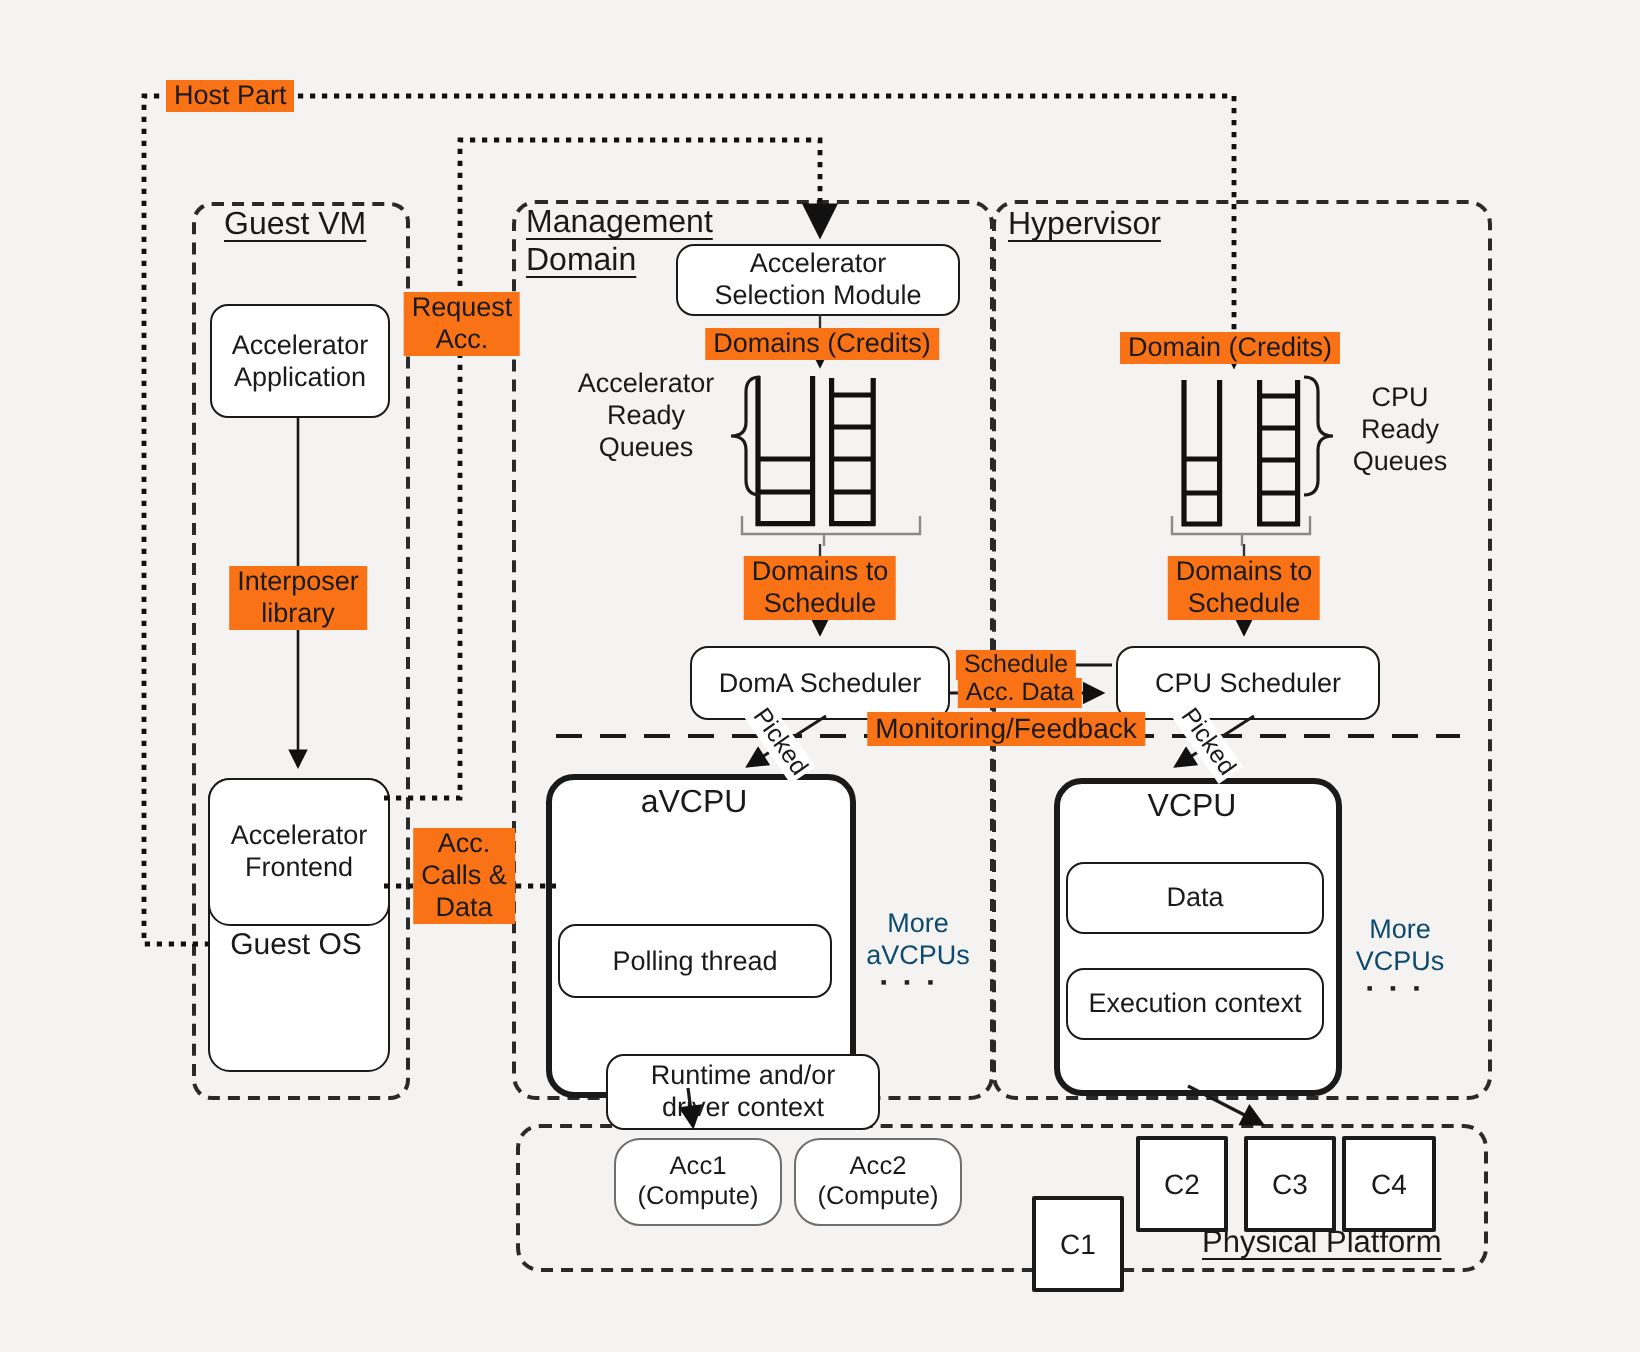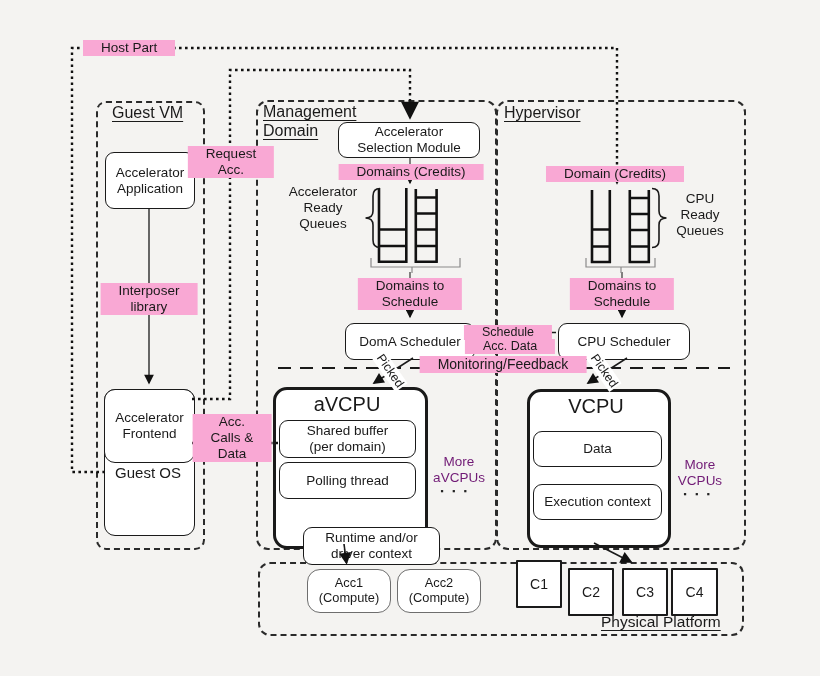--- a/index.html
+++ b/index.html
@@ -16,27 +16,27 @@
     white-space:pre-line;font-size:13.5px;line-height:1.16;z-index:3;
   }
   .thick{border-width:3px;border-radius:14px;}
   .sq{border-radius:13px;}
   .grayb{border-color:#6e6e6e;border-width:1.4px;}
   .coreb{border-width:2.2px;border-radius:1px;font-size:14px;}
   .lbl{
     position:absolute;text-align:center;white-space:pre-line;
     font-size:13.5px;line-height:1.18;z-index:8;
   }
-  .bg{background:#f9a8d4;padding:0 18px;}
+  .bg{background:#f97316;padding:0 4px;}
   .title{font-size:16px;text-decoration:underline;text-underline-offset:3px;text-align:left;}
   .small{font-size:12.5px;}
-  .gray{color:#701a75;}
+  .gray{color:#0c4a6e;}
   .picked{transform:translate(-50%,-50%) rotate(55deg);font-size:12.5px;background:#fff;padding:0 1px;z-index:8;}
   .dots{font-size:9px;letter-spacing:3px;color:#222;font-weight:bold;z-index:8;}
-  .boxtitle{position:absolute;font-size:20px;z-index:8;}
+  .boxtitle{position:absolute;font-size:16px;z-index:8;}
 </style>
 </head>
 <body>
 
 <div class="stage">
 
   <div class="region" style="left:96px;top:101px;width:105px;height:445px;border-radius:10px;"></div>
   <div class="region" style="left:256px;top:100px;width:237px;height:446px;"></div>
   <div class="region" style="left:496px;top:100px;width:246px;height:446px;"></div>
   <div class="region" style="left:258px;top:562px;width:482px;height:70px;"></div>
@@ -114,22 +114,20 @@
 
   <div class="lbl bg" style="left:410px;top:278px;transform:translateX(-50%);">Domains to
 Schedule</div>
 
   <div class="box" style="left:345px;top:323px;width:128px;height:35px;">DomA Scheduler</div>
 
   <div class="lbl picked" style="left:390px;top:371px;">Picked</div>
 
   <div class="box thick" style="left:273px;top:387px;width:149px;height:156px;"></div>
   <div class="boxtitle" style="left:347px;top:393px;transform:translateX(-50%);">aVCPU</div>
-  <div class="box" style="left:279px;top:420px;width:135px;height:36px;">Shared buffer
-(per domain)</div>
   <div class="box" style="left:279px;top:462px;width:135px;height:35px;">Polling thread</div>
   <div class="box" style="left:279px;top:527px;width:135px;height:36px;margin-left:24px;">Runtime and/or
 driver context</div>
 
   <div class="lbl gray" style="left:459px;top:454px;transform:translateX(-50%);">More
 aVCPUs</div>
   <div class="lbl dots" style="left:455px;top:486px;transform:translateX(-50%);">▪ ▪ ▪</div>
 
   <div class="lbl bg small" style="left:508px;top:325px;transform:translateX(-50%);white-space:nowrap;">Schedule</div>
   <div class="lbl bg small" style="left:510px;top:339px;transform:translateX(-50%);white-space:nowrap;">Acc. Data</div>
@@ -157,20 +155,20 @@
 
   <div class="lbl gray" style="left:700px;top:457px;transform:translateX(-50%);">More
 VCPUs</div>
   <div class="lbl dots" style="left:698px;top:489px;transform:translateX(-50%);">▪ ▪ ▪</div>
 
   <div class="box sq grayb" style="left:307px;top:569px;width:82px;height:42px;font-size:12.8px;">Acc1
 (Compute)</div>
   <div class="box sq grayb" style="left:397px;top:569px;width:82px;height:42px;font-size:12.8px;">Acc2
 (Compute)</div>
 
-  <div class="box coreb" style="left:516px;top:560px;width:42px;height:44px;">C1</div>
+  <div class="box coreb" style="left:516px;top:598px;width:42px;height:44px;">C1</div>
   <div class="box coreb" style="left:568px;top:568px;width:42px;height:44px;">C2</div>
   <div class="box coreb" style="left:622px;top:568px;width:42px;height:44px;">C3</div>
   <div class="box coreb" style="left:671px;top:568px;width:43px;height:44px;">C4</div>
 
   <div class="lbl title" style="left:601px;top:613px;font-size:15.5px;white-space:nowrap;">Physical Platform</div>
 
 </div>
 
 </body></html>

